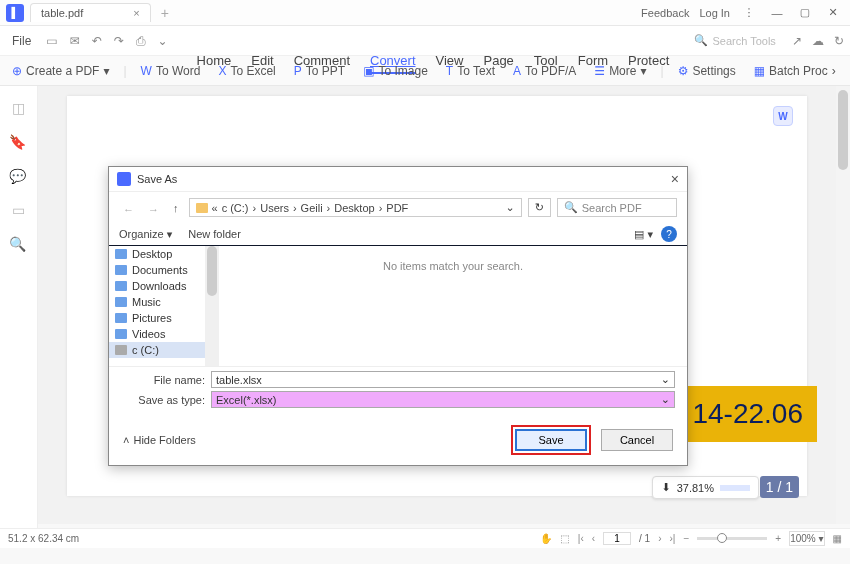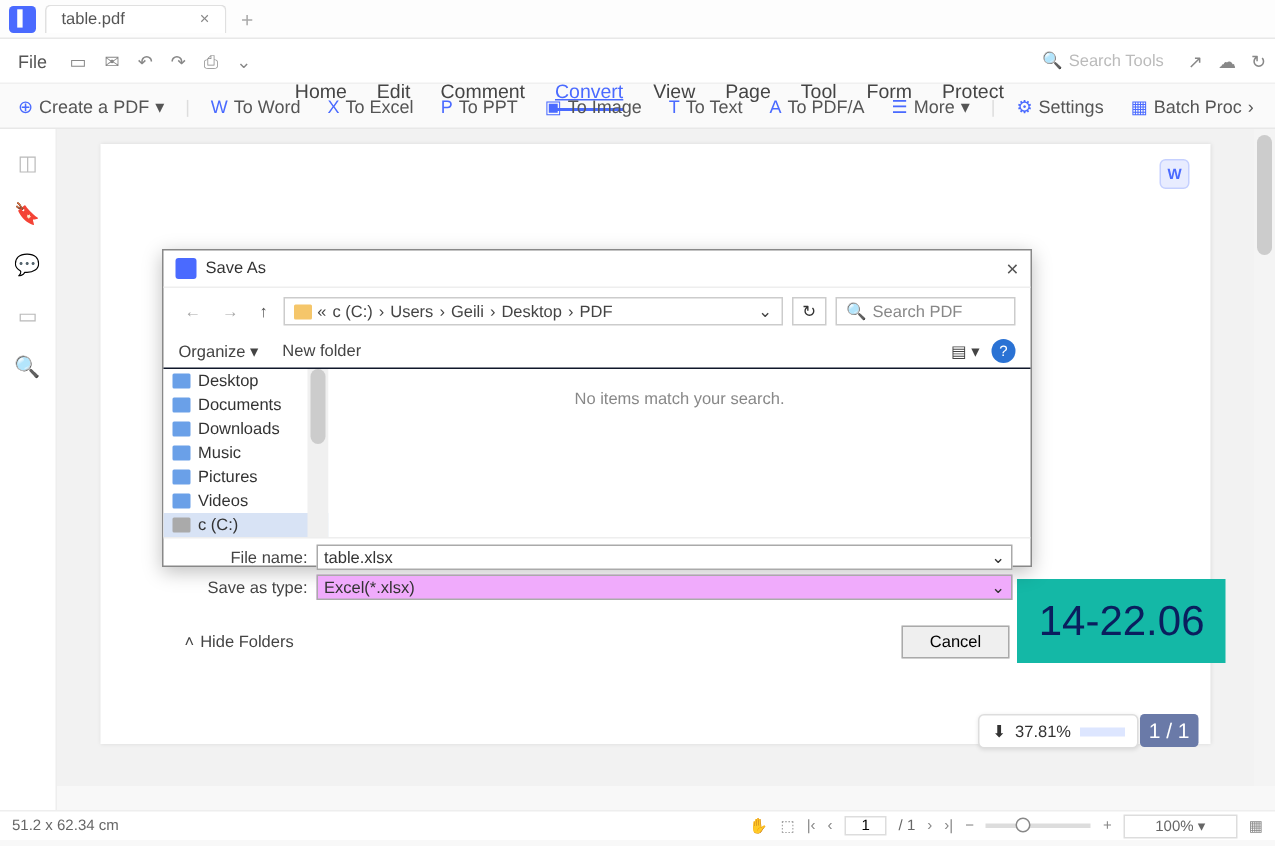--- a/index.html
+++ b/index.html
@@ -31,40 +31,40 @@
 .toolbar .sep { color: #ddd; }
 
 
 .left-sidebar { position: absolute; left: 0; top: 86px; width: 38px; bottom: 20px; background: #fff; border-right: 1px solid #eee; display: flex; flex-direction: column; align-items: center; gap: 18px; padding-top: 14px; color: #bbb; font-size: 14px; }
 
 
 .doc-area { position: absolute; left: 38px; right: 14px; top: 86px; bottom: 40px; background: #f2f2f2; display: flex; justify-content: center; align-items: flex-start; overflow: hidden; }
 .doc { width: 740px; height: 400px; background: #fff; box-shadow: 0 0 3px rgba(0,0,0,0.1); margin-top: 10px; position: relative; }
 .doc .word-badge { position: absolute; top: 10px; right: 14px; width: 20px; height: 20px; background: #e8ecff; border: 1px solid #c5d0ff; border-radius: 4px; display: flex; align-items: center; justify-content: center; color: #4a6aff; font-size: 10px; font-weight: bold; }
 .doc .big-num { position: absolute; right: -10px; top: 150px; font-size: 120px; font-weight: 900; color: #0a1e5e; letter-spacing: -5px; }
-.doc .highlight { position: absolute; right: -10px; top: 290px; background: #14b8a6; padding: 12px 14px; font-size: 28px; color: #0a1e5e; font-weight: 300; }
+.doc .highlight { position: absolute; right: -10px; top: 290px; background: #eab308; padding: 12px 14px; font-size: 28px; color: #0a1e5e; font-weight: 300; }
 .doc .download-pill { position: absolute; right: 48px; top: 380px; display: flex; align-items: center; background: #fff; border: 1px solid #ddd; border-radius: 4px; padding: 4px 8px; gap: 6px; font-size: 11px; box-shadow: 0 1px 3px rgba(0,0,0,0.1); }
 .doc .download-pill .bar { width: 30px; height: 6px; background: #dde6ff; }
 .doc .page-badge { position: absolute; right: 8px; top: 380px; background: #6a7aa8; color: #fff; font-size: 14px; padding: 3px 6px; border-radius: 3px; }
 
 
 .vscroll { position: absolute; right: 0; top: 86px; bottom: 40px; width: 14px; background: #f4f4f4; }
 .vscroll-thumb { position: absolute; left: 2px; right: 2px; top: 4px; height: 80px; background: #ccc; border-radius: 5px; }
 
 
-.status { position: absolute; left: 0; right: 0; bottom: 4px; height: 20px; background: #fff; border-top: 1px solid #eee; display: flex; align-items: center; font-size: 10px; color: #666; padding: 0 8px; gap: 10px; }
+.status { position: absolute; left: 0; right: 0; bottom: 16px; height: 20px; background: #fff; border-top: 1px solid #eee; display: flex; align-items: center; font-size: 10px; color: #666; padding: 0 8px; gap: 10px; }
 .status .right { margin-left: auto; display: flex; align-items: center; gap: 8px; }
 .status .mode-btn { color: #888; }
 .status .page-input { width: 28px; text-align: center; border: 1px solid #ddd; font-size: 10px; }
 .status .zoom-track { width: 70px; height: 3px; background: #ddd; position: relative; }
 .status .zoom-thumb { width: 10px; height: 10px; background: #fff; border: 1px solid #888; border-radius: 50%; position: absolute; top: -4px; left: 20px; }
-.status .zoom-drop { border: 1px solid #ddd; padding: 1px 20px; }
-
-
-.dialog { position: absolute; left: 108px; top: 166px; width: 580px; height: 212px; background: #fff; border: 1px solid #888; box-shadow: 0 3px 12px rgba(0,0,0,0.25); display: flex; flex-direction: column; font-size: 11px; }
+.status .zoom-drop { border: 1px solid #ddd; padding: 1px 0; }
+
+
+.dialog { position: absolute; left: 108px; top: 166px; width: 580px; height: 300px; background: #fff; border: 1px solid #888; box-shadow: 0 3px 12px rgba(0,0,0,0.25); display: flex; flex-direction: column; font-size: 11px; }
 .dlg-title { display: flex; align-items: center; padding: 4px 8px; border-bottom: 1px solid #eee; }
 .dlg-title .t-icon { width: 14px; height: 14px; background: #4a6aff; border-radius: 2px; margin-right: 6px; }
 .dlg-title .dlg-close { margin-left: auto; font-size: 14px; color: #555; }
 .dlg-nav { display: flex; align-items: center; padding: 6px 10px; gap: 6px; }
 .dlg-nav .nav-btn { color: #aaa; padding: 0 4px; }
 .dlg-nav .path { flex: 1; display: flex; align-items: center; border: 1px solid #ccc; padding: 2px 6px; gap: 4px; color: #444; }
 .dlg-nav .path .fold-icon { width: 12px; height: 10px; background: #f5c66a; border-radius: 1px; }
 .dlg-nav .refresh { border: 1px solid #ccc; padding: 2px 6px; }
 .dlg-nav .search { border: 1px solid #ccc; padding: 2px 6px; color: #888; width: 120px; display: flex; gap: 4px; align-items: center; }
 .dlg-toolbar { display: flex; align-items: center; padding: 3px 10px; border-bottom: 1px solid #0f172a; gap: 16px; color: #444; }
@@ -94,20 +94,28 @@
 </head>
 <body>
 
 <div class="titlebar">
   <div class="app-icon">▌</div>
   <div class="tab">
     <span>table.pdf</span>
     <span class="close">×</span>
   </div>
   <span class="new-tab">+</span>
+  <div class="titlebar-right">
+    <span>Feedback</span>
+    <span>Log In</span>
+    <span class="win-btn">⋮</span>
+    <span class="win-btn">—</span>
+    <span class="win-btn">▢</span>
+    <span class="win-btn">✕</span>
+  </div>
 </div>
 
 <div class="menubar">
   <span class="file">File</span>
   <span class="icon-btn">▭</span>
   <span class="icon-btn">✉</span>
   <span class="icon-btn">↶</span>
   <span class="icon-btn">↷</span>
   <span class="icon-btn">⎙</span>
   <span class="icon-btn">⌄</span>
@@ -305,15 +313,18 @@
           <span>⌄</span>
         </div>
     </div>
   </div>
   <div class="dlg-buttons">
     <span class="hide">
         <span>˄</span>
         <span>Hide Folders</span>
       </span>
     <span class="spacer"></span>
+    <span class="highlight-box">
+      <button class="save">Save</button>
+    </span>
     <button>Cancel</button>
   </div>
 </div>
 
 </body></html>

